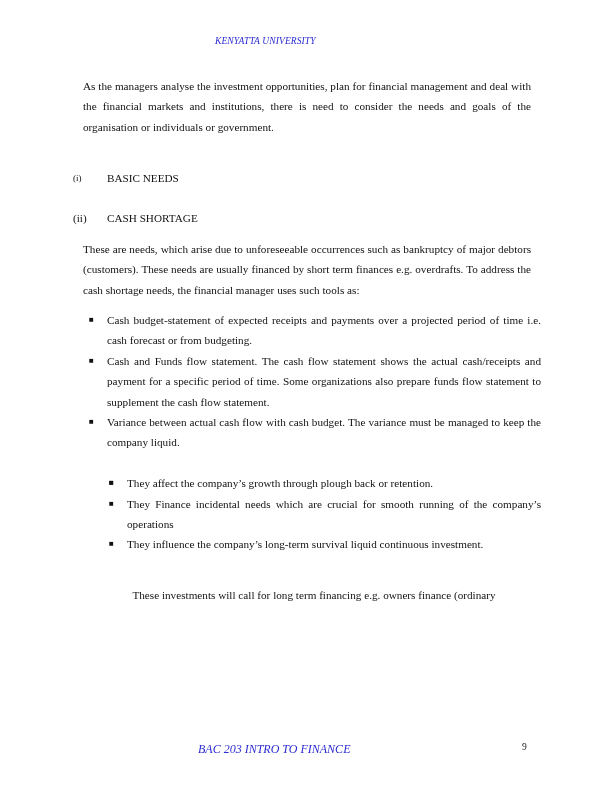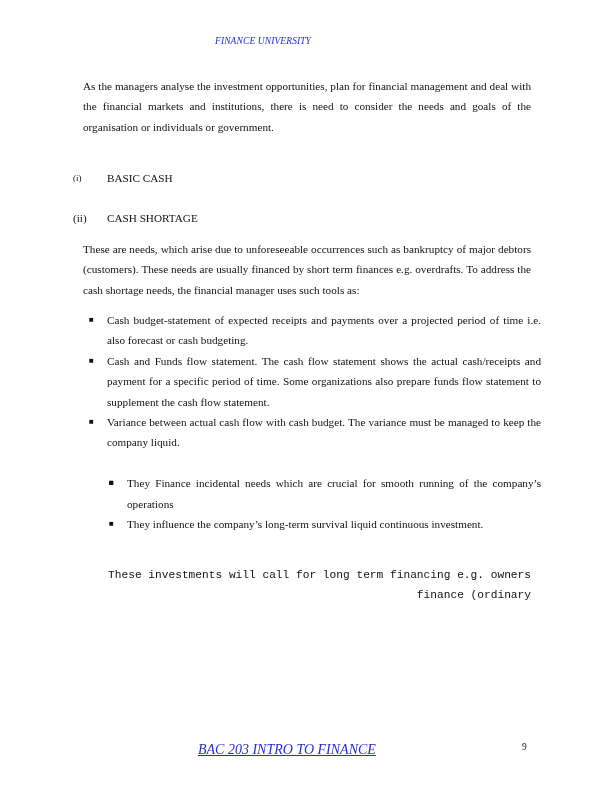--- a/index.html
+++ b/index.html
@@ -11,55 +11,55 @@
   p { margin:10px; text-align:justify; }
   .gap { height:20.4px; }
   .heading { display:flex; }
   .heading .num { width:34px; }
   .heading .num.small { font-size:9px; }
   ul { list-style:none; margin:0; padding:0; }
   ul.l1 li { position:relative; padding-left:34px; margin-left:0; text-align:justify; }
   ul.l1 li .b { position:absolute; left:16px; top:0; font-size:8px; }
   ul.l2 li { position:relative; padding-left:54px; text-align:justify; }
   ul.l2 li .b { position:absolute; left:36px; top:0; font-size:8px; }
-  .last { padding-left:14px; text-align:right;font-family:Liberation Mono, monospace; }
-  .ftr { position:absolute; left:198px; top:742px; font-size:14px; font-style:italic; color:#2a2ad0;text-decoration:underline; }
+  .last { padding-left:14px; text-align:center; }
+  .ftr { position:absolute; left:198px; top:742px; font-size:12px; font-style:italic; color:#2a2ad0; }
   .pnum { position:absolute; left:522px; top:742px; font-size:9.5px; color:#222; }
 </style>
 </head>
 <body>
 
 <div class="page">
-  <div class="hdr">FINANCE UNIVERSITY</div>
+  <div class="hdr">KENYATTA UNIVERSITY</div>
 
   <div class="body">
     <p>As the managers analyse the investment opportunities, plan for financial management and deal with the financial markets and institutions, there is need to consider the needs and goals of the organisation or individuals or government.</p>
     <div class="gap"></div>
 
     <div class="heading">
       <span class="num small">(i)</span>
-      <span>BASIC CASH</span>
+      <span>BASIC NEEDS</span>
     </div>
     <div class="gap"></div>
 
     <div class="heading">
       <span class="num">(ii)</span>
       <span>CASH SHORTAGE</span>
     </div>
     <p>These are needs, which arise due to unforeseeable occurrences such as bankruptcy of major debtors (customers). These needs are usually financed by short term finances e.g. overdrafts. To address the cash shortage needs, the financial manager uses such tools as:</p>
     <ul class="l1">
-      <li><span class="b">■</span><span>Cash budget-statement of expected receipts and payments over a projected period of  time i.e. also forecast or cash budgeting.</span></li>
+      <li><span class="b">■</span><span>Cash budget-statement of expected receipts and payments over a projected period of  time i.e. cash forecast or from budgeting.</span></li>
       <li><span class="b">■</span><span>Cash and Funds flow statement. The cash flow statement shows the actual cash/receipts and payment for a specific period of time. Some organizations also prepare funds flow statement to supplement the cash flow statement.</span></li>
       <li><span class="b">■</span><span>Variance between actual cash flow with cash budget. The variance must be managed to keep the company liquid.</span></li>
     </ul>
     <div class="gap"></div>
 
     <ul class="l2">
       <li><span class="b">■</span></li>
-      <li><span class="b">■</span></li>
+      <li><span class="b">■</span><span>They affect the company’s growth through plough back or retention.</span></li>
       <li><span class="b">■</span><span>They Finance incidental needs which are crucial for smooth running of the company’s operations</span></li>
       <li><span class="b">■</span><span>They influence the company’s long-term survival liquid continuous investment.</span></li>
     </ul>
     <div class="gap"></div>
     <p class="last">These investments will call for long term financing e.g. owners finance (ordinary</p>
   </div>
 
   <div class="ftr">BAC 203 INTRO TO FINANCE</div>
   <div class="pnum">9</div>
 </div>

